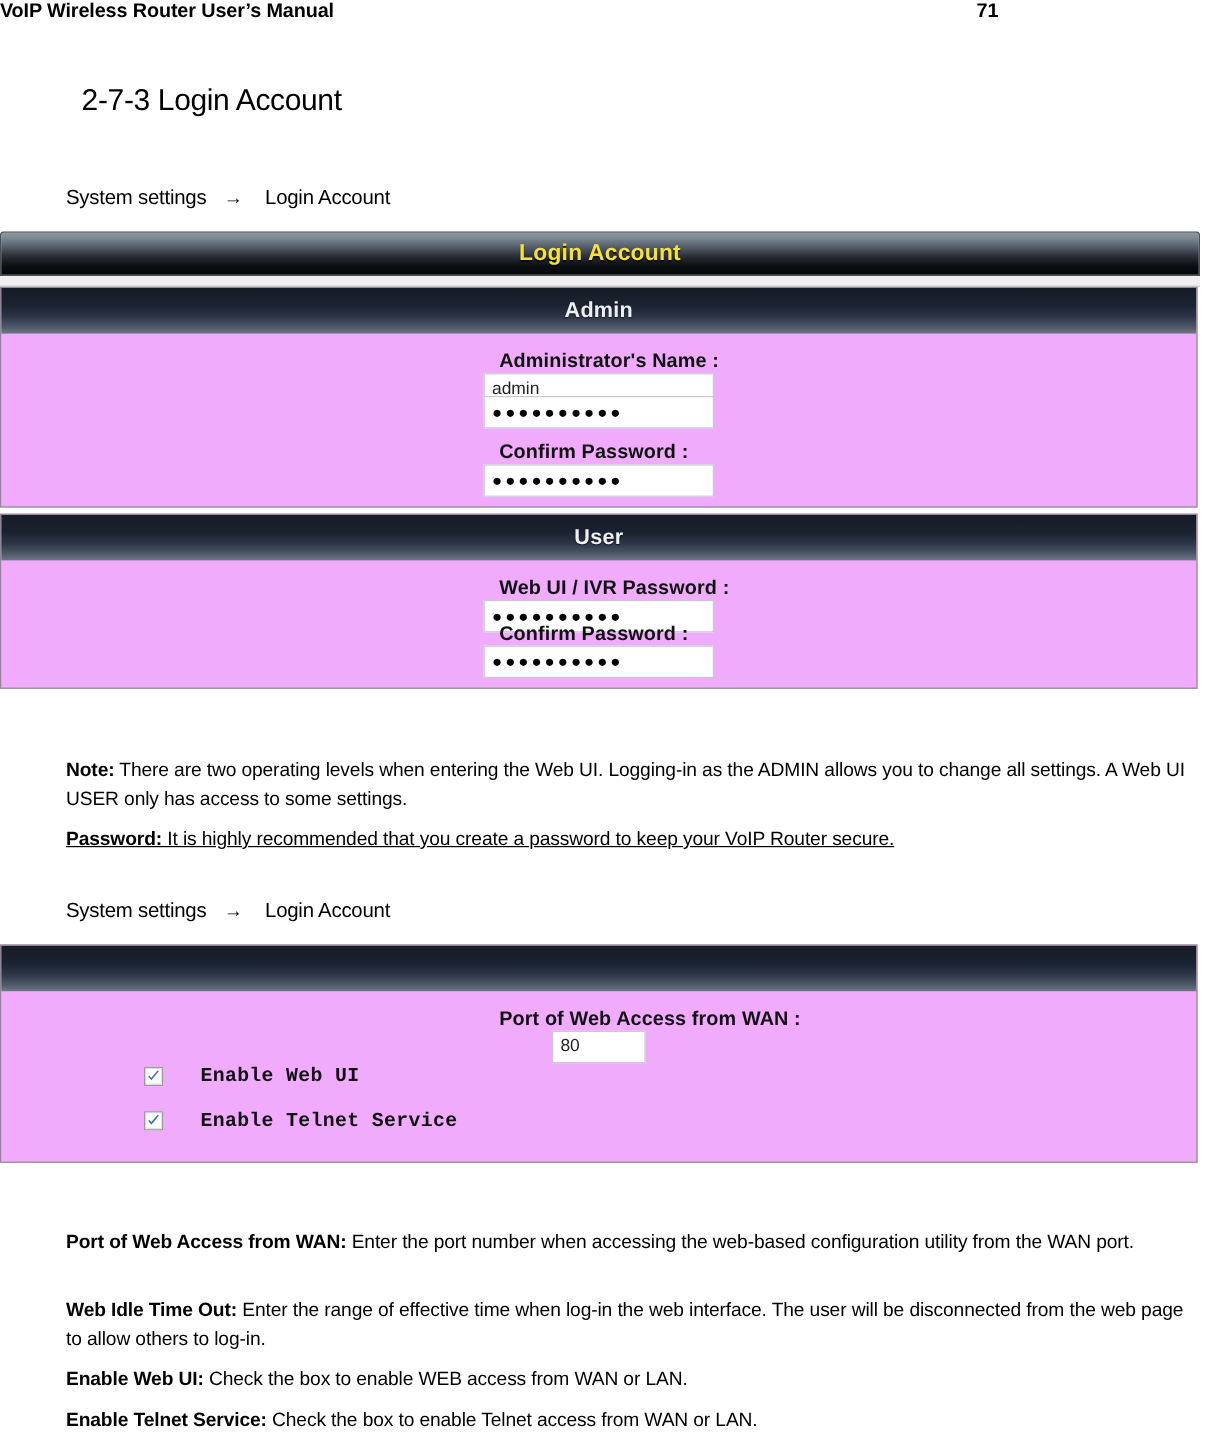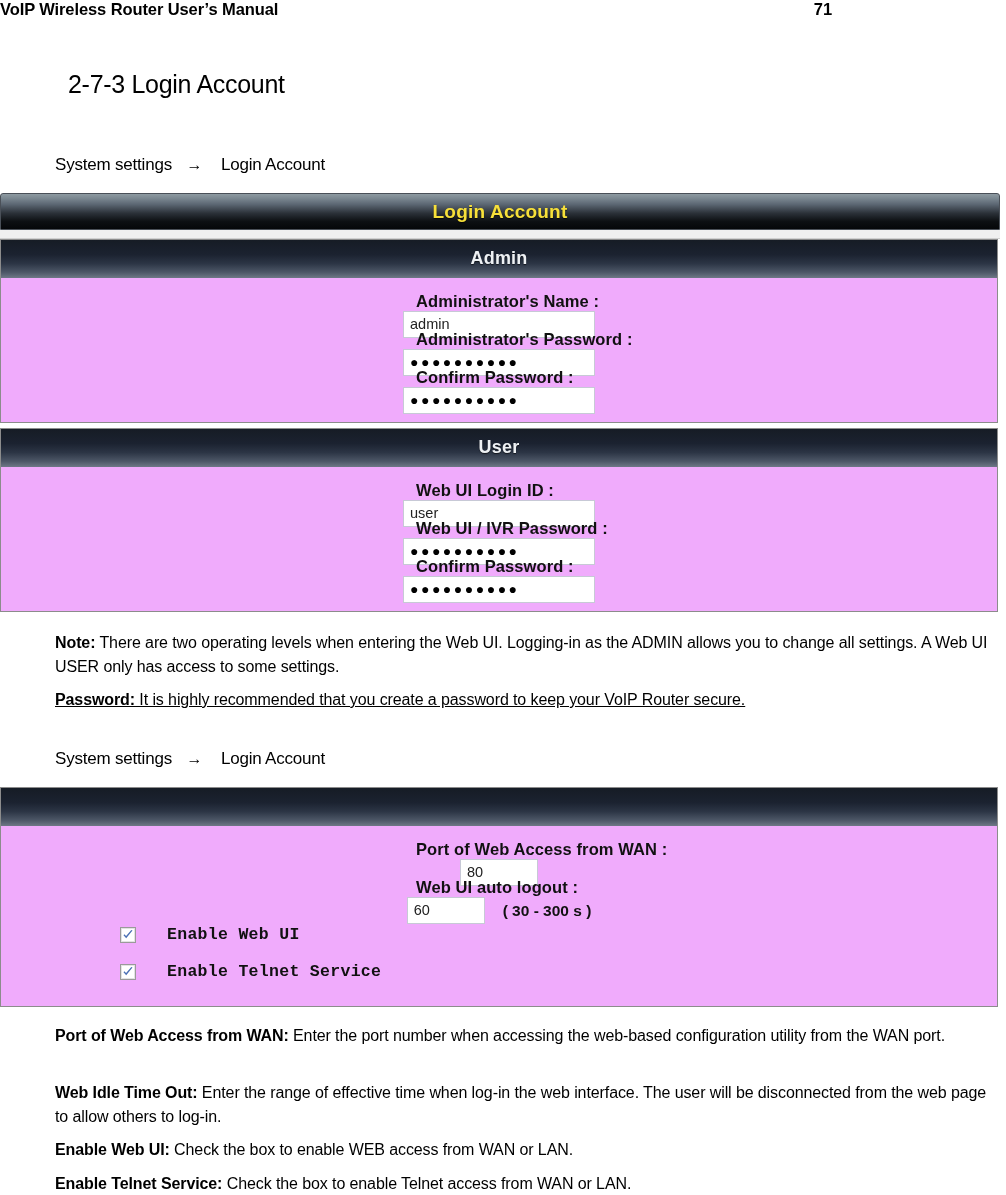--- a/index.html
+++ b/index.html
@@ -269,21 +269,20 @@
     <div class="panel-body">
 
       <div class="form-row">
         <div class="form-label">Administrator's Name :</div>
         <div class="form-field">
           <div class="textbox wide">admin</div>
         </div>
       </div>
 
       <div class="form-row">
-        <div class="form-label">Administrator's Password :</div>
         <div class="form-field">
           <div class="textbox wide dots">●●●●●●●●●●</div>
         </div>
       </div>
 
       <div class="form-row">
         <div class="form-label">Confirm Password :</div>
         <div class="form-field">
           <div class="textbox wide dots">●●●●●●●●●●</div>
         </div>
@@ -291,26 +290,20 @@
 
     </div>
   </div>
 
   <div class="panel">
     <div class="panel-header">
       <div class="panel-header-label">User</div>
     </div>
     <div class="panel-body">
 
-      <div class="form-row">
-        <div class="form-label">Web UI Login ID :</div>
-        <div class="form-field">
-          <div class="textbox wide">user</div>
-        </div>
-      </div>
 
       <div class="form-row">
         <div class="form-label">Web UI / IVR Password :</div>
         <div class="form-field">
           <div class="textbox wide dots">●●●●●●●●●●</div>
         </div>
       </div>
 
       <div class="form-row">
         <div class="form-label">Confirm Password :</div>
@@ -345,27 +338,20 @@
     </div>
     <div class="panel-body">
 
       <div class="form-row">
         <div class="form-label">Port of Web Access from WAN :</div>
         <div class="form-field">
           <div class="textbox small">80</div>
         </div>
       </div>
 
-      <div class="form-row">
-        <div class="form-label">Web UI auto logout :</div>
-        <div class="form-field">
-          <div class="textbox small">60</div>
-          <div class="hint">( 30 - 300 s )</div>
-        </div>
-      </div>
 
       <div class="check-row">
         <span class="checkbox">
           <svg width="12" height="12" viewBox="0 0 12 12">
             <path d="M1.5 6.2 L4.2 9.2 L10.5 1.6 L9.3 1.0 L4.1 7.1 L2.3 5.3 Z" fill="#4a6fb5"></path>
           </svg>
         </span>
         <span class="check-label">Enable Web UI</span>
       </div>
 

